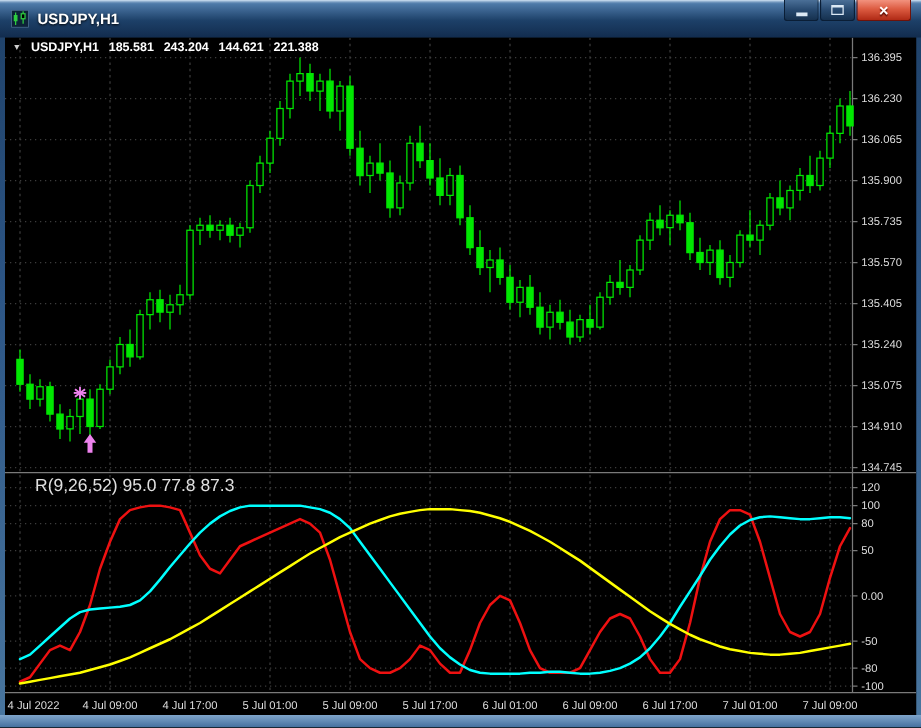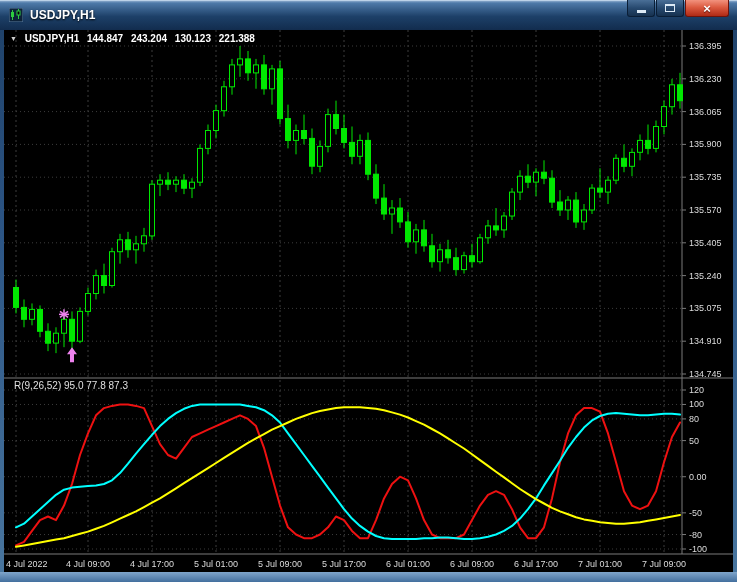--- a/index.html
+++ b/index.html
@@ -15,21 +15,21 @@
     background:linear-gradient(180deg,#4a6f97 0%,#27496f 50%,#16314f 100%);
     border:1px solid #0a1e36;border-top:none;border-radius:0 0 3px 3px}
   .wbtn.close{width:44px;background:linear-gradient(180deg,#f2927e 0%,#dc5b41 45%,#b02a15 100%);border-color:#6e130a}
   .g-min{display:block;width:9px;height:3px;background:#dce9f5;margin-top:7px}
   .g-restore{display:block;width:10px;height:8px;border:1px solid #dce9f5;border-top:2px solid #dce9f5}
   .g-close{color:#fff;font-size:13px;font-weight:700;line-height:15px;text-shadow:0 1px 1px #5c0d04}
   .client{position:absolute;top:30px;left:4px;width:729px;height:542px;background:#000;overflow:hidden}
   .info-line{position:absolute;top:3px;left:6px;color:#fff;font-size:10px;font-weight:600;white-space:nowrap;z-index:3}
   .info-line span{margin-right:5px}
   .dd{font-size:7px;color:#cfcfcf;position:relative;top:-1px}
-  .ind-label{position:absolute;top:350px;left:10px;color:#e0e0e0;font-size:10px;z-index:3;white-space:nowrap}
+  .ind-label{position:absolute;top:350px;left:24px;color:#e0e0e0;font-size:14px;z-index:3;white-space:nowrap}
   .bottombar{position:absolute;left:0;right:0;bottom:0;height:10px;background:linear-gradient(180deg,#7fa5cb 0%,#436f9e 100%)}
   svg{display:block;font-family:"Liberation Sans",sans-serif}
 </style>
 </head>
 <body>
 
 <div class="window">
   <div class="titlebar">
     <span class="app-icon">
       <svg width="14" height="14" viewBox="0 0 14 14">
@@ -51,23 +51,23 @@
       <div class="wbtn close">
           <span class="g-close">×</span>
         </div>
     </div>
   </div>
 
   <div class="client">
     <div class="info-line">
       <span class="dd">▼</span>
       <span>USDJPY,H1</span>
-      <span>144.847</span>
+      <span>185.581</span>
       <span>243.204</span>
-      <span>130.123</span>
+      <span>144.621</span>
       <span>221.388</span>
     </div>
     <div class="ind-label">R(9,26,52) 95.0 77.8 87.3</div>
     <svg id="chart-svg" width="729" height="542" viewBox="0 0 729 542">
         <g>
           <line x1="12" y1="0" x2="12" y2="524" stroke="#3c3c3c" stroke-dasharray="2,3"></line>
           <line x1="84" y1="0" x2="84" y2="524" stroke="#3c3c3c" stroke-dasharray="2,3"></line>
           <line x1="148" y1="0" x2="148" y2="524" stroke="#3c3c3c" stroke-dasharray="2,3"></line>
           <line x1="212" y1="0" x2="212" y2="524" stroke="#3c3c3c" stroke-dasharray="2,3"></line>
           <line x1="276" y1="0" x2="276" y2="524" stroke="#3c3c3c" stroke-dasharray="2,3"></line>

